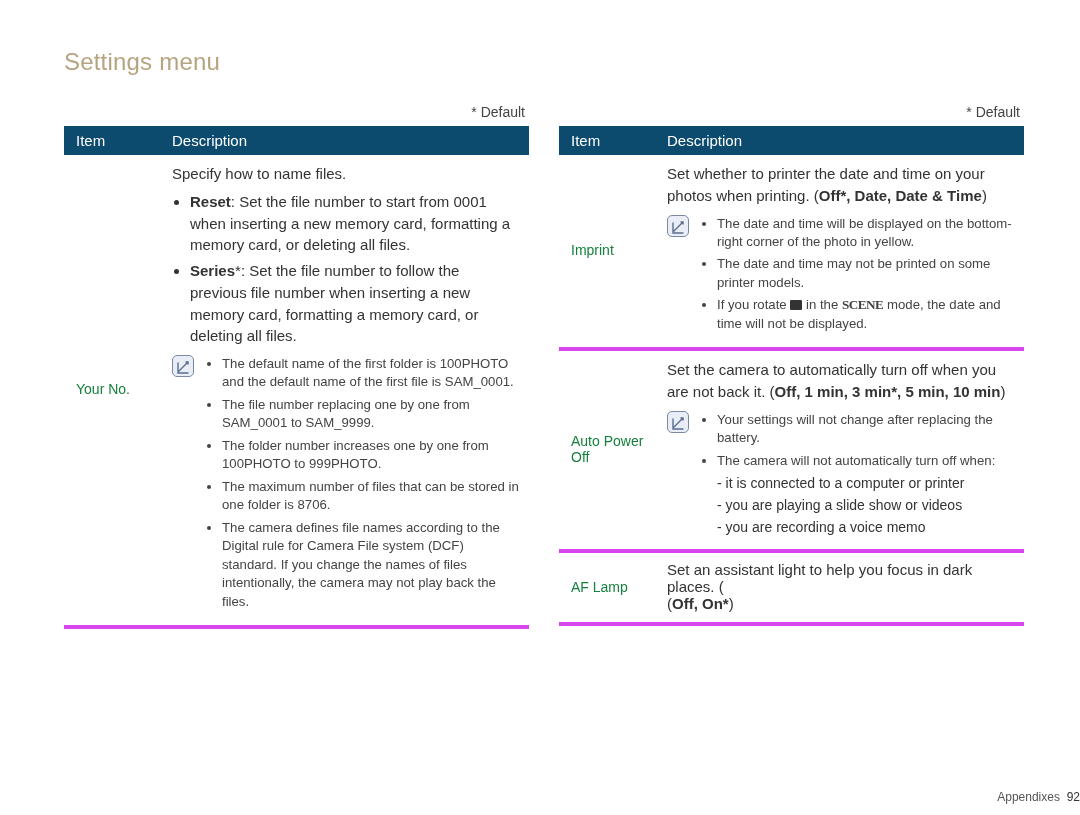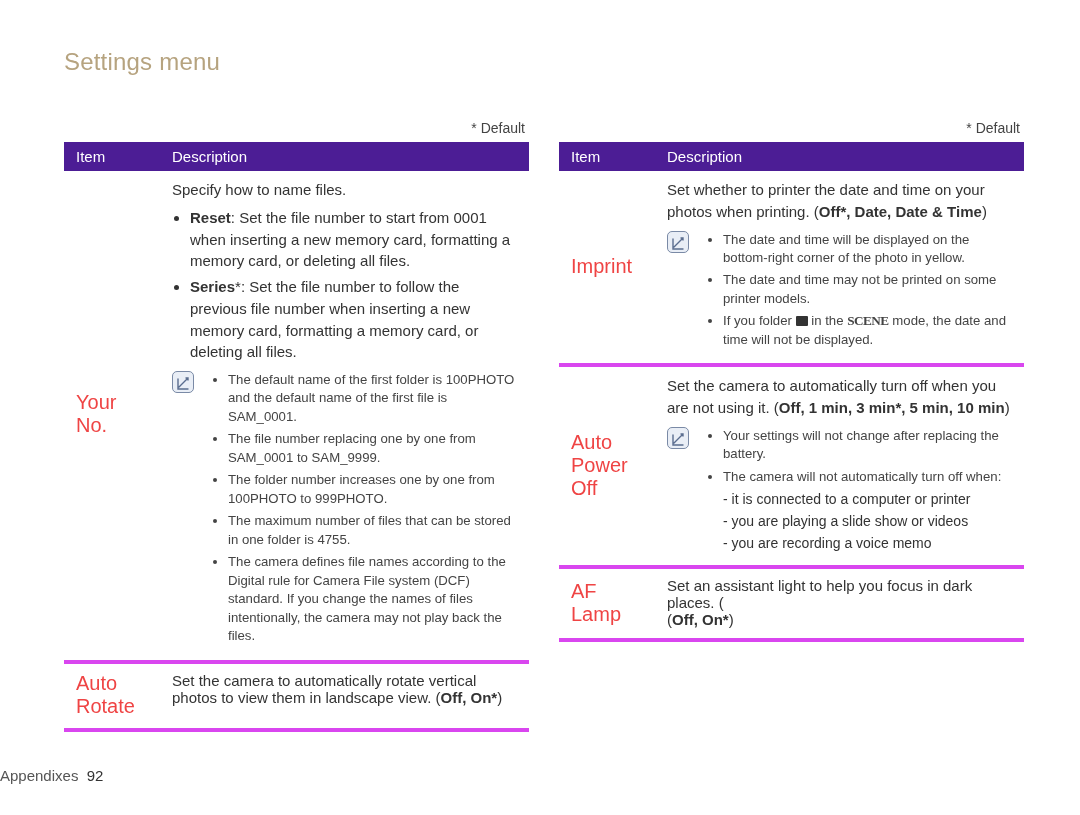--- a/index.html
+++ b/index.html
@@ -14,84 +14,84 @@
   }
   .page-title {
     font-size: 24px;
     font-weight: 300;
     color: #b6a37f;
     letter-spacing: 0.2px;
   }
   .content {
     display: flex;
     gap: 30px;
-    margin-top: 44px;
+    margin-top: 28px;
   }
   .col { width: 465px; }
   .default-note {
     text-align: right;
     font-size: 14px;
     color: #444;
     margin-bottom: 6px;
     padding-right: 4px;
   }
   table.settings {
     width: 100%;
     border-collapse: collapse;
     font-size: 15px;
   }
   table.settings th {
-    background: #4c1d95;
+    background: #0c4a6e;
     color: #ffffff;
     font-weight: 400;
     text-align: left;
     padding: 6px 12px;
     font-size: 15px;
   }
   table.settings th.col-item { width: 96px; }
   table.settings td {
     vertical-align: top;
     padding: 8px 10px 10px 12px;
     border-bottom: 4px solid #d946ef;
     color: #333;
   }
   table.settings td.item-cell {
-    font-size: 20px;
-    color: #ef4444;
+    font-size: 14px;
+    color: #15803d;
     vertical-align: middle;
   }
   .intro { margin-bottom: 6px; line-height: 1.45; }
   ul.big { list-style: disc; padding-left: 18px; }
   ul.big > li { line-height: 1.45; margin-bottom: 4px; }
   ul.big > li .b { font-weight: 700; }
   .options { font-weight: 700; }
 
-  .note-row { display: flex; gap: 16px; margin-top: 8px; align-items: flex-start; }
+  .note-row { display: flex; gap: 10px; margin-top: 8px; align-items: flex-start; }
   .note-icon {
     flex: 0 0 auto;
     width: 22px; height: 22px;
     border: 1.5px solid #7a8aa6;
     border-radius: 5px;
     background: #e9eef6;
     position: relative;
   }
   .note-icon svg { position:absolute; left:2px; top:2px; }
   ul.small { list-style: disc; padding-left: 18px; font-size: 13.2px; color: #444; }
   ul.small > li { line-height: 1.4; margin-bottom: 4px; }
   ul.dash { list-style: none; padding-left: 18px; font-size: 14px; }
   ul.dash > li::before { content: "-  "; }
   ul.dash > li { line-height: 1.4; margin-bottom: 2px; }
 
   .footer {
     position: absolute;
-    bottom: 31px;
+    bottom: 11px;
     left: 0;
     width: 100%;
-    text-align: left;
-    font-size: 15px;
+    text-align: right;
+    font-size: 12px;
     color: #555;
   }
   .footer .pn { color: #333; }
   .glyph-frame {
     display:inline-block; width:12px; height:10px;
     background:#333; border-radius:1px; vertical-align:baseline;
     position:relative; top:1px;
   }
   .glyph-scene {
     font-weight:700; letter-spacing:-0.5px; font-family:Liberation Serif, serif;
@@ -133,33 +133,27 @@
               <div class="note-row">
                 <span class="note-icon">
                   <svg width="18" height="18" viewBox="0 0 18 18">
                       <path d="M4 13 L13 4 M11 4 L13 4 L13 6 M3 5 L3 15 L13 15" stroke="#5a6d8f" stroke-width="1.4" fill="none" stroke-linecap="round"></path>
                     </svg>
                 </span>
                 <ul class="small">
                   <li>The default name of the first folder is 100PHOTO and the default name of the first file is SAM_0001.</li>
                   <li>The file number replacing one by one from SAM_0001 to SAM_9999.</li>
                   <li>The folder number increases one by one from 100PHOTO to 999PHOTO.</li>
-                  <li>The maximum number of files that can be stored in one folder is 4755.</li>
+                  <li>The maximum number of files that can be stored in one folder is 8706.</li>
                   <li>The camera defines file names according to the Digital rule for Camera File system (DCF) standard. If you change the names of files intentionally, the camera may not play back the files.</li>
                 </ul>
               </div>
             </td>
           </tr>
 
-          <tr>
-            <td class="item-cell">Auto Rotate</td>
-            <td>
-              <span>Set the camera to automatically rotate vertical photos to view them in landscape view. (</span><span class="options">Off, On*</span><span>)</span>
-            </td>
-          </tr>
         </tbody>
       </table>
     </div>
 
     <div class="col">
       <div class="default-note">* Default</div>
 
       <table class="settings">
         <thead>
           <tr>
@@ -178,32 +172,32 @@
               <div class="note-row">
                 <span class="note-icon">
                   <svg width="18" height="18" viewBox="0 0 18 18">
                       <path d="M4 13 L13 4 M11 4 L13 4 L13 6 M3 5 L3 15 L13 15" stroke="#5a6d8f" stroke-width="1.4" fill="none" stroke-linecap="round"></path>
                     </svg>
                 </span>
                 <ul class="small">
                   <li>The date and time will be displayed on the bottom-right corner of the photo in yellow.</li>
                   <li>The date and time may not be printed on some printer models.</li>
                   <li>
-                    <span>If you folder </span><span class="glyph-frame"></span><span> in the </span><span class="glyph-scene">SCENE</span><span> mode, the date and time will not be displayed.</span>
+                    <span>If you rotate </span><span class="glyph-frame"></span><span> in the </span><span class="glyph-scene">SCENE</span><span> mode, the date and time will not be displayed.</span>
                   </li>
                 </ul>
               </div>
             </td>
           </tr>
 
           <tr>
             <td class="item-cell">Auto Power Off</td>
             <td>
               <div class="intro">
-                <span>Set the camera to automatically turn off when you are not using it. (</span><span class="options">Off, 1 min, 3 min*, 5 min, 10 min</span><span>)</span>
+                <span>Set the camera to automatically turn off when you are not back it. (</span><span class="options">Off, 1 min, 3 min*, 5 min, 10 min</span><span>)</span>
               </div>
               <div class="note-row">
                 <span class="note-icon">
                   <svg width="18" height="18" viewBox="0 0 18 18">
                       <path d="M4 13 L13 4 M11 4 L13 4 L13 6 M3 5 L3 15 L13 15" stroke="#5a6d8f" stroke-width="1.4" fill="none" stroke-linecap="round"></path>
                     </svg>
                 </span>
                 <div>
                   <ul class="small">
                     <li>Your settings will not change after replacing the battery.</li>

